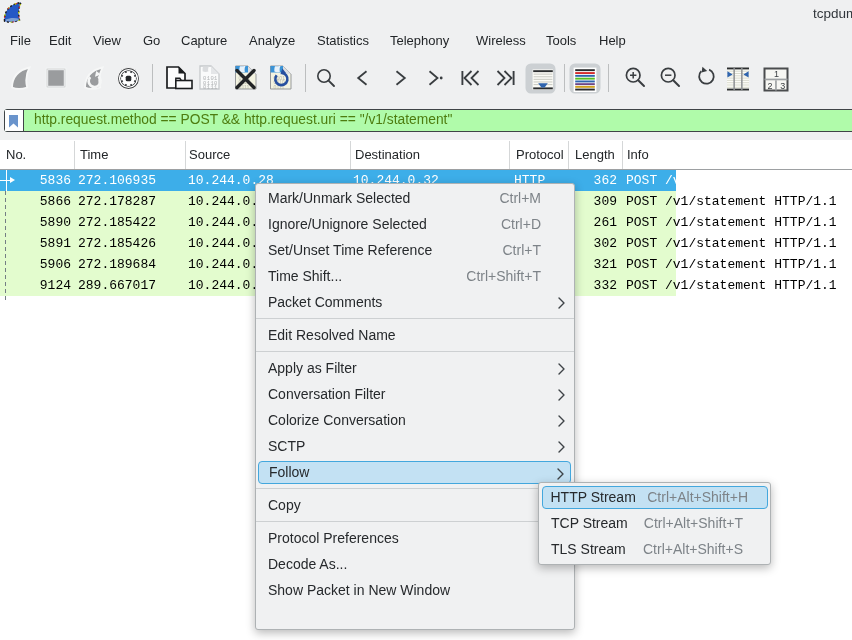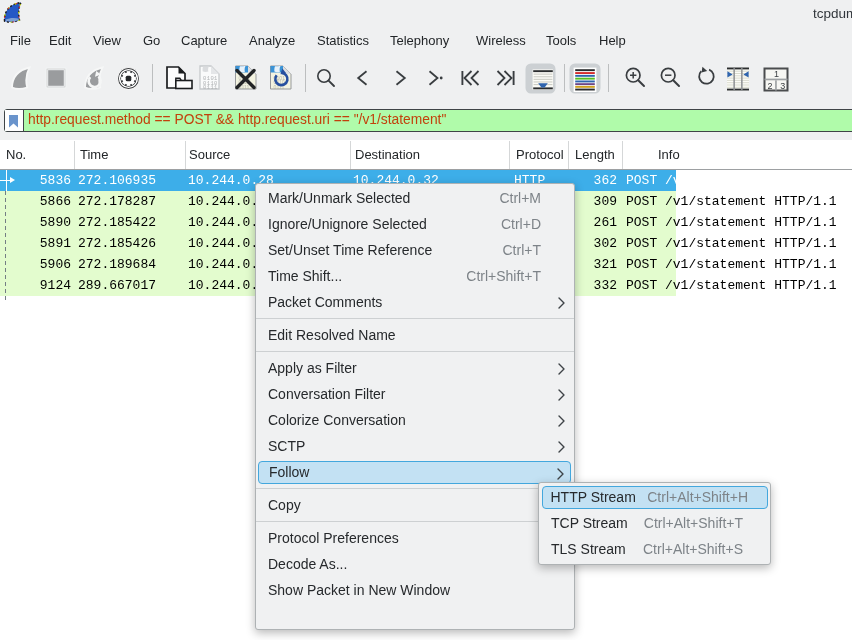--- a/index.html
+++ b/index.html
@@ -8,21 +8,21 @@
   .abs{position:absolute;}
   
   #chrome{position:absolute;left:0;top:0;width:852px;height:140px;background:#eff0f1;}
   .mtitle{position:absolute;top:6px;font-size:13.5px;color:#31363b;}
   .mb{position:absolute;top:33px;font-size:13px;color:#232629;}
   .tsep{position:absolute;top:64px;width:1px;height:28px;background:#bcbebf;}
   
   #fwrap{position:absolute;left:4px;top:109px;width:856px;height:23px;background:#b0fbaa;
          border:1.5px solid #3f4447;border-radius:3px 0 0 3px;box-sizing:border-box;display:flex;}
   #fbtn{width:19px;height:100%;background:#ffffff;border-right:1.5px solid #3f4447;box-sizing:border-box;position:relative;}
-  #ftext{font-size:13.8px;letter-spacing:0px;color:#c2410c;line-height:20.5px;padding-left:4px;white-space:pre;}
+  #ftext{font-size:13.8px;letter-spacing:0px;color:#4d7c0f;line-height:20.5px;padding-left:10px;white-space:pre;}
   
   #hdr{position:absolute;left:0;top:140px;width:852px;height:30px;background:#ffffff;border-bottom:1px solid #9da0a2;box-sizing:border-box;}
   .hl{position:absolute;top:147px;font-size:13px;color:#232629;}
   .hsep{position:absolute;top:141px;width:1px;height:28px;background:#d5d7d8;}
   
   .row{position:absolute;left:0;width:676px;height:21px;font-family:"Liberation Mono",monospace;font-size:13px;}
   .row span{position:absolute;top:3px;white-space:pre;}
   .grn{background:#e3fcce;color:#000000;}
   .sel{background:#3daee9;color:#ffffff;}
   .no{left:0;width:71px;text-align:right;}
@@ -241,21 +241,21 @@
     <div id="ftext">http.request.method == POST &amp;&amp; http.request.uri == "/v1/statement"</div>
   </div>
 
   <div id="hdr"></div>
   <div class="hl" style="left:6px">No.</div>
   <div class="hl" style="left:80px">Time</div>
   <div class="hl" style="left:189px">Source</div>
   <div class="hl" style="left:355px">Destination</div>
   <div class="hl" style="left:516px">Protocol</div>
   <div class="hl" style="left:575px">Length</div>
-  <div class="hl" style="left:658px">Info</div>
+  <div class="hl" style="left:627px">Info</div>
   <div class="hsep" style="left:74px"></div>
   <div class="hsep" style="left:185px"></div>
   <div class="hsep" style="left:350px"></div>
   <div class="hsep" style="left:509px"></div>
   <div class="hsep" style="left:568px"></div>
   <div class="hsep" style="left:622px"></div>
 
   <div class="row sel" style="top:170px">
     <span class="no">5836</span>
       <span class="tm">272.106935</span>

